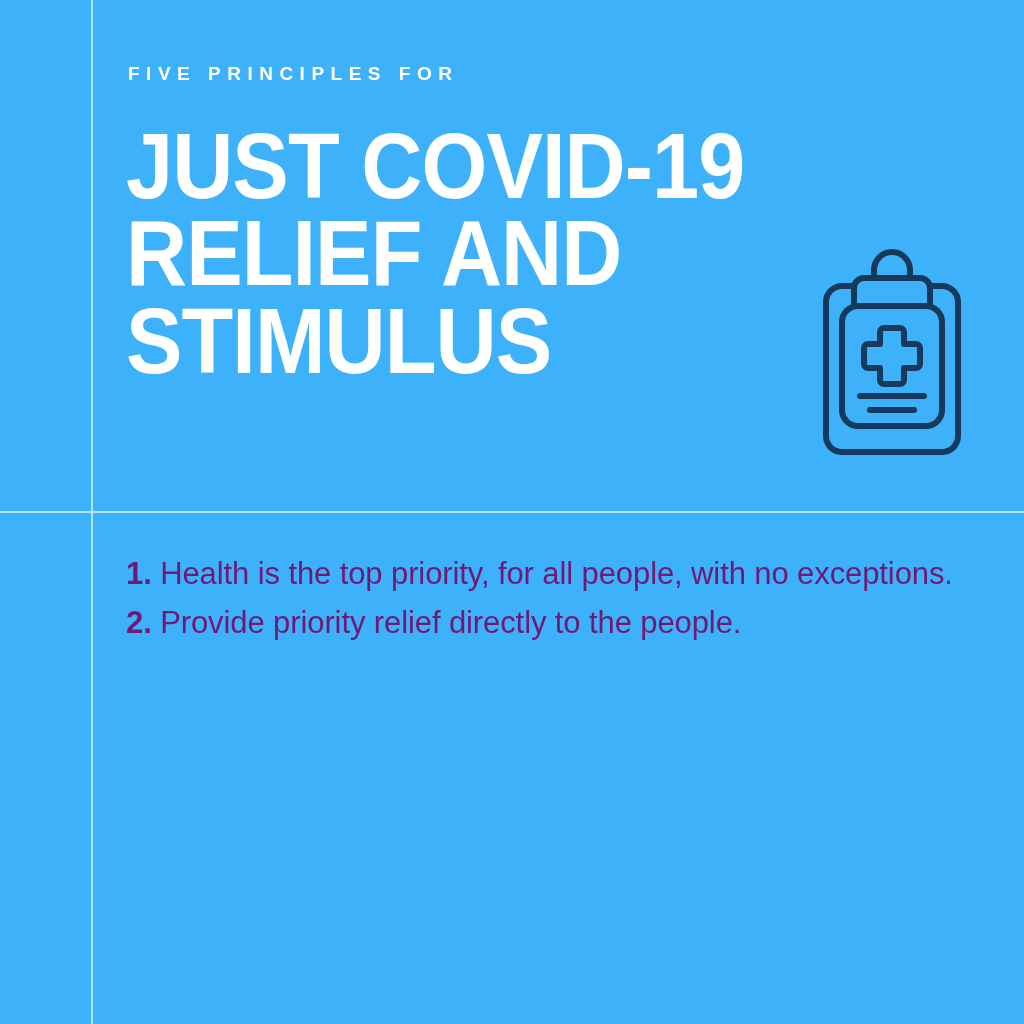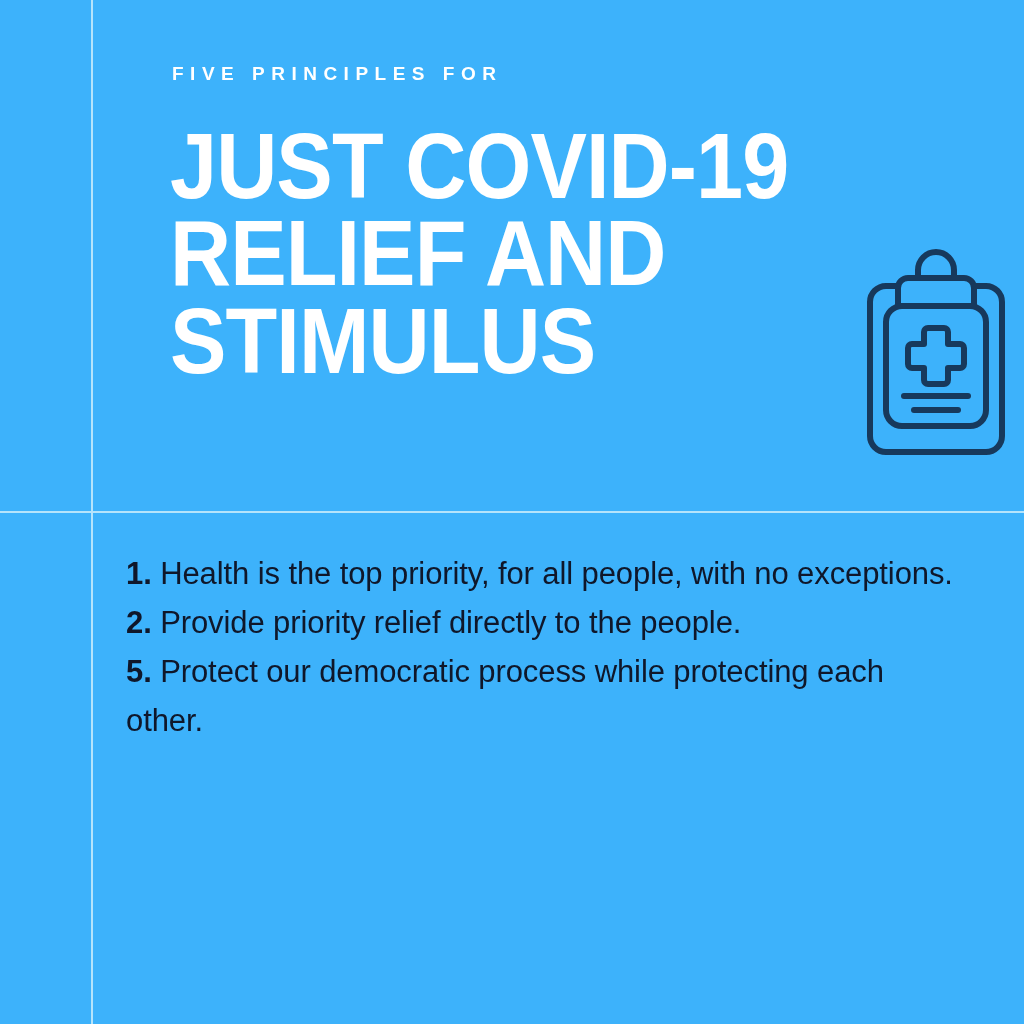--- a/index.html
+++ b/index.html
@@ -15,21 +15,21 @@
   .rule-v{
     position:absolute;left:91px;top:0;width:2px;height:1024px;
     background:#b5e4fb;
   }
   .rule-h{
     position:absolute;left:0;top:511px;width:1024px;height:2px;
     background:#b5e4fb;
   }
 
   
-  .top{position:absolute;left:0;top:0;width:840px;height:512px;margin-left:44px;}
+  .top{position:absolute;left:0;top:0;width:840px;height:512px;}
   .eyebrow{
     position:absolute;left:128px;top:64px;
     color:#ffffff;
     font-size:19px;
     font-weight:bold;
     letter-spacing:6.5px;
     line-height:1;
     white-space:nowrap;
   }
   .headline{
@@ -55,21 +55,21 @@
   
   .bottom{position:absolute;left:0;top:513px;width:1024px;height:511px;}
   .list{
     position:absolute;left:126px;top:36px;width:830px;
     color:#ffffff;
   }
   .item{
     font-size:31px;
     font-weight:normal;
     line-height:49px;
-    color:#0f172a;
+    color:#701a75;
     letter-spacing:-0.1px;
     margin:0;
     padding:0;
   }
   .item .num{font-weight:bold;}
 </style>
 </head>
 <body>
 
 <div class="poster">
@@ -115,21 +115,17 @@
         <span>Health is the top priority, for all people, with no exceptions.</span>
       </p>
 
       <p class="item">
         <span class="num">2.</span>
         <span>Provide priority relief directly to the people.</span>
       </p>
 
 
 
-      <p class="item">
-        <span class="num">5.</span>
-        <span>Protect our democratic process while protecting each other.</span>
-      </p>
 
     </div>
   </div>
 
 </div>
 
 </body></html>

